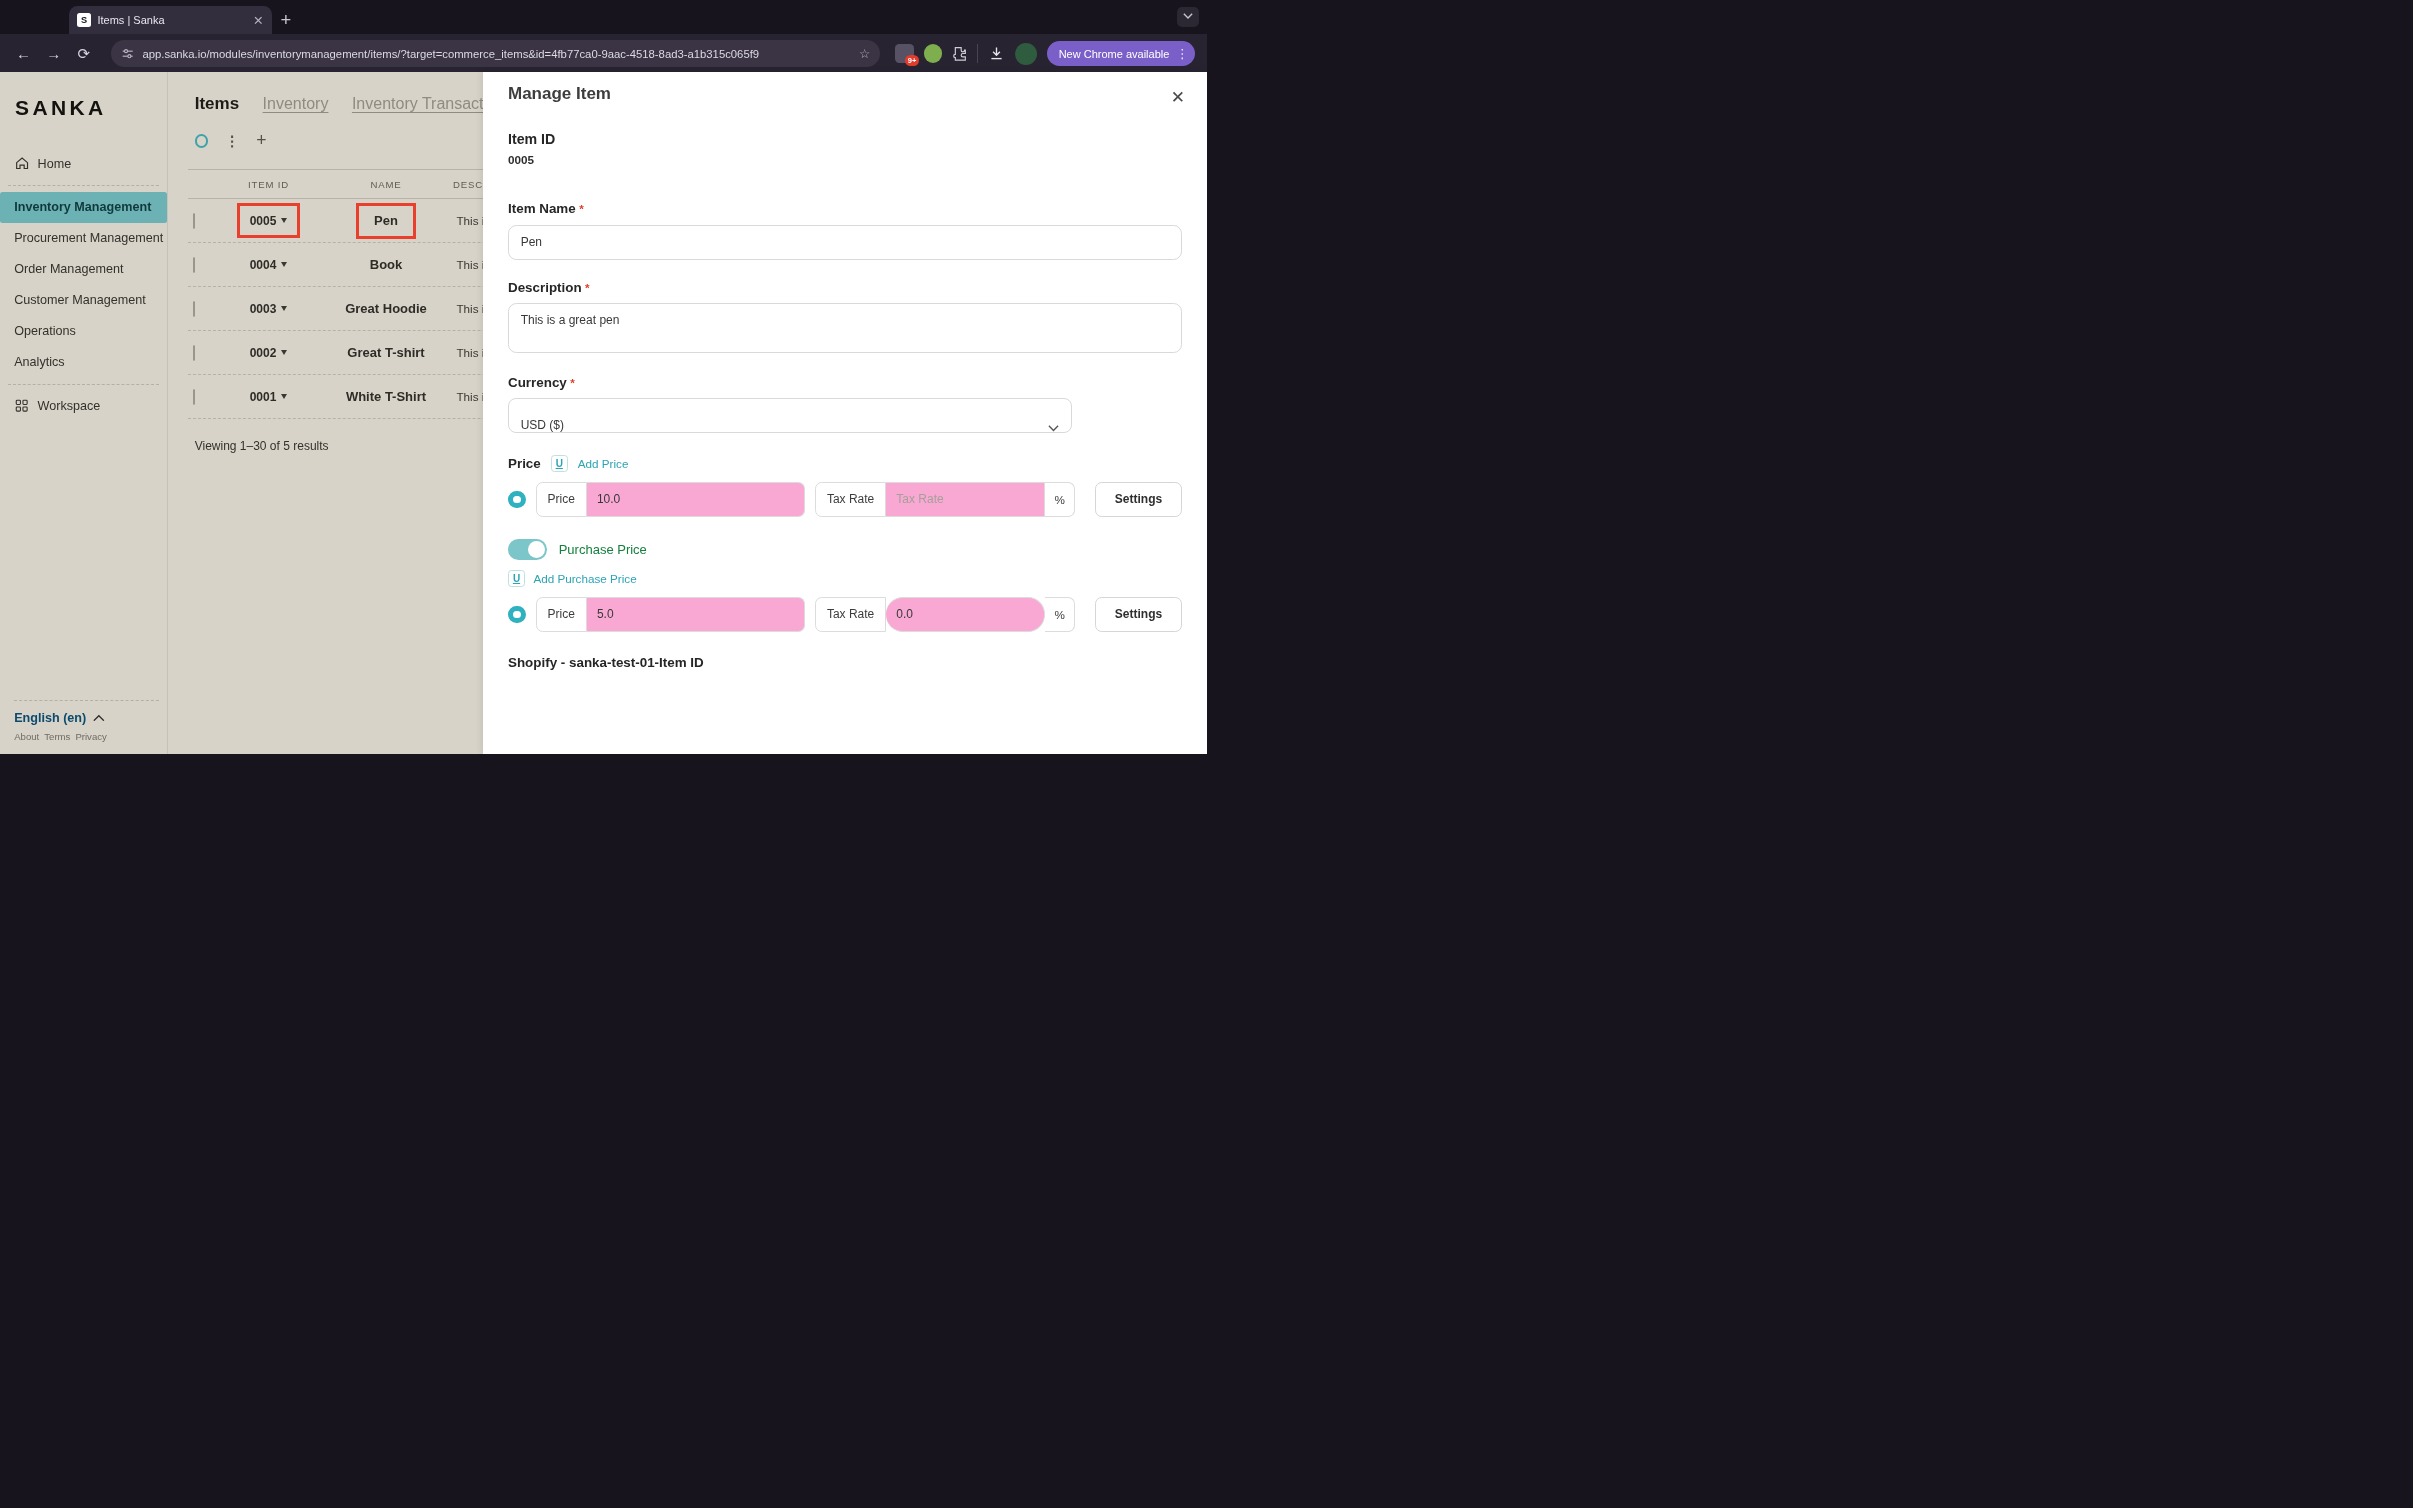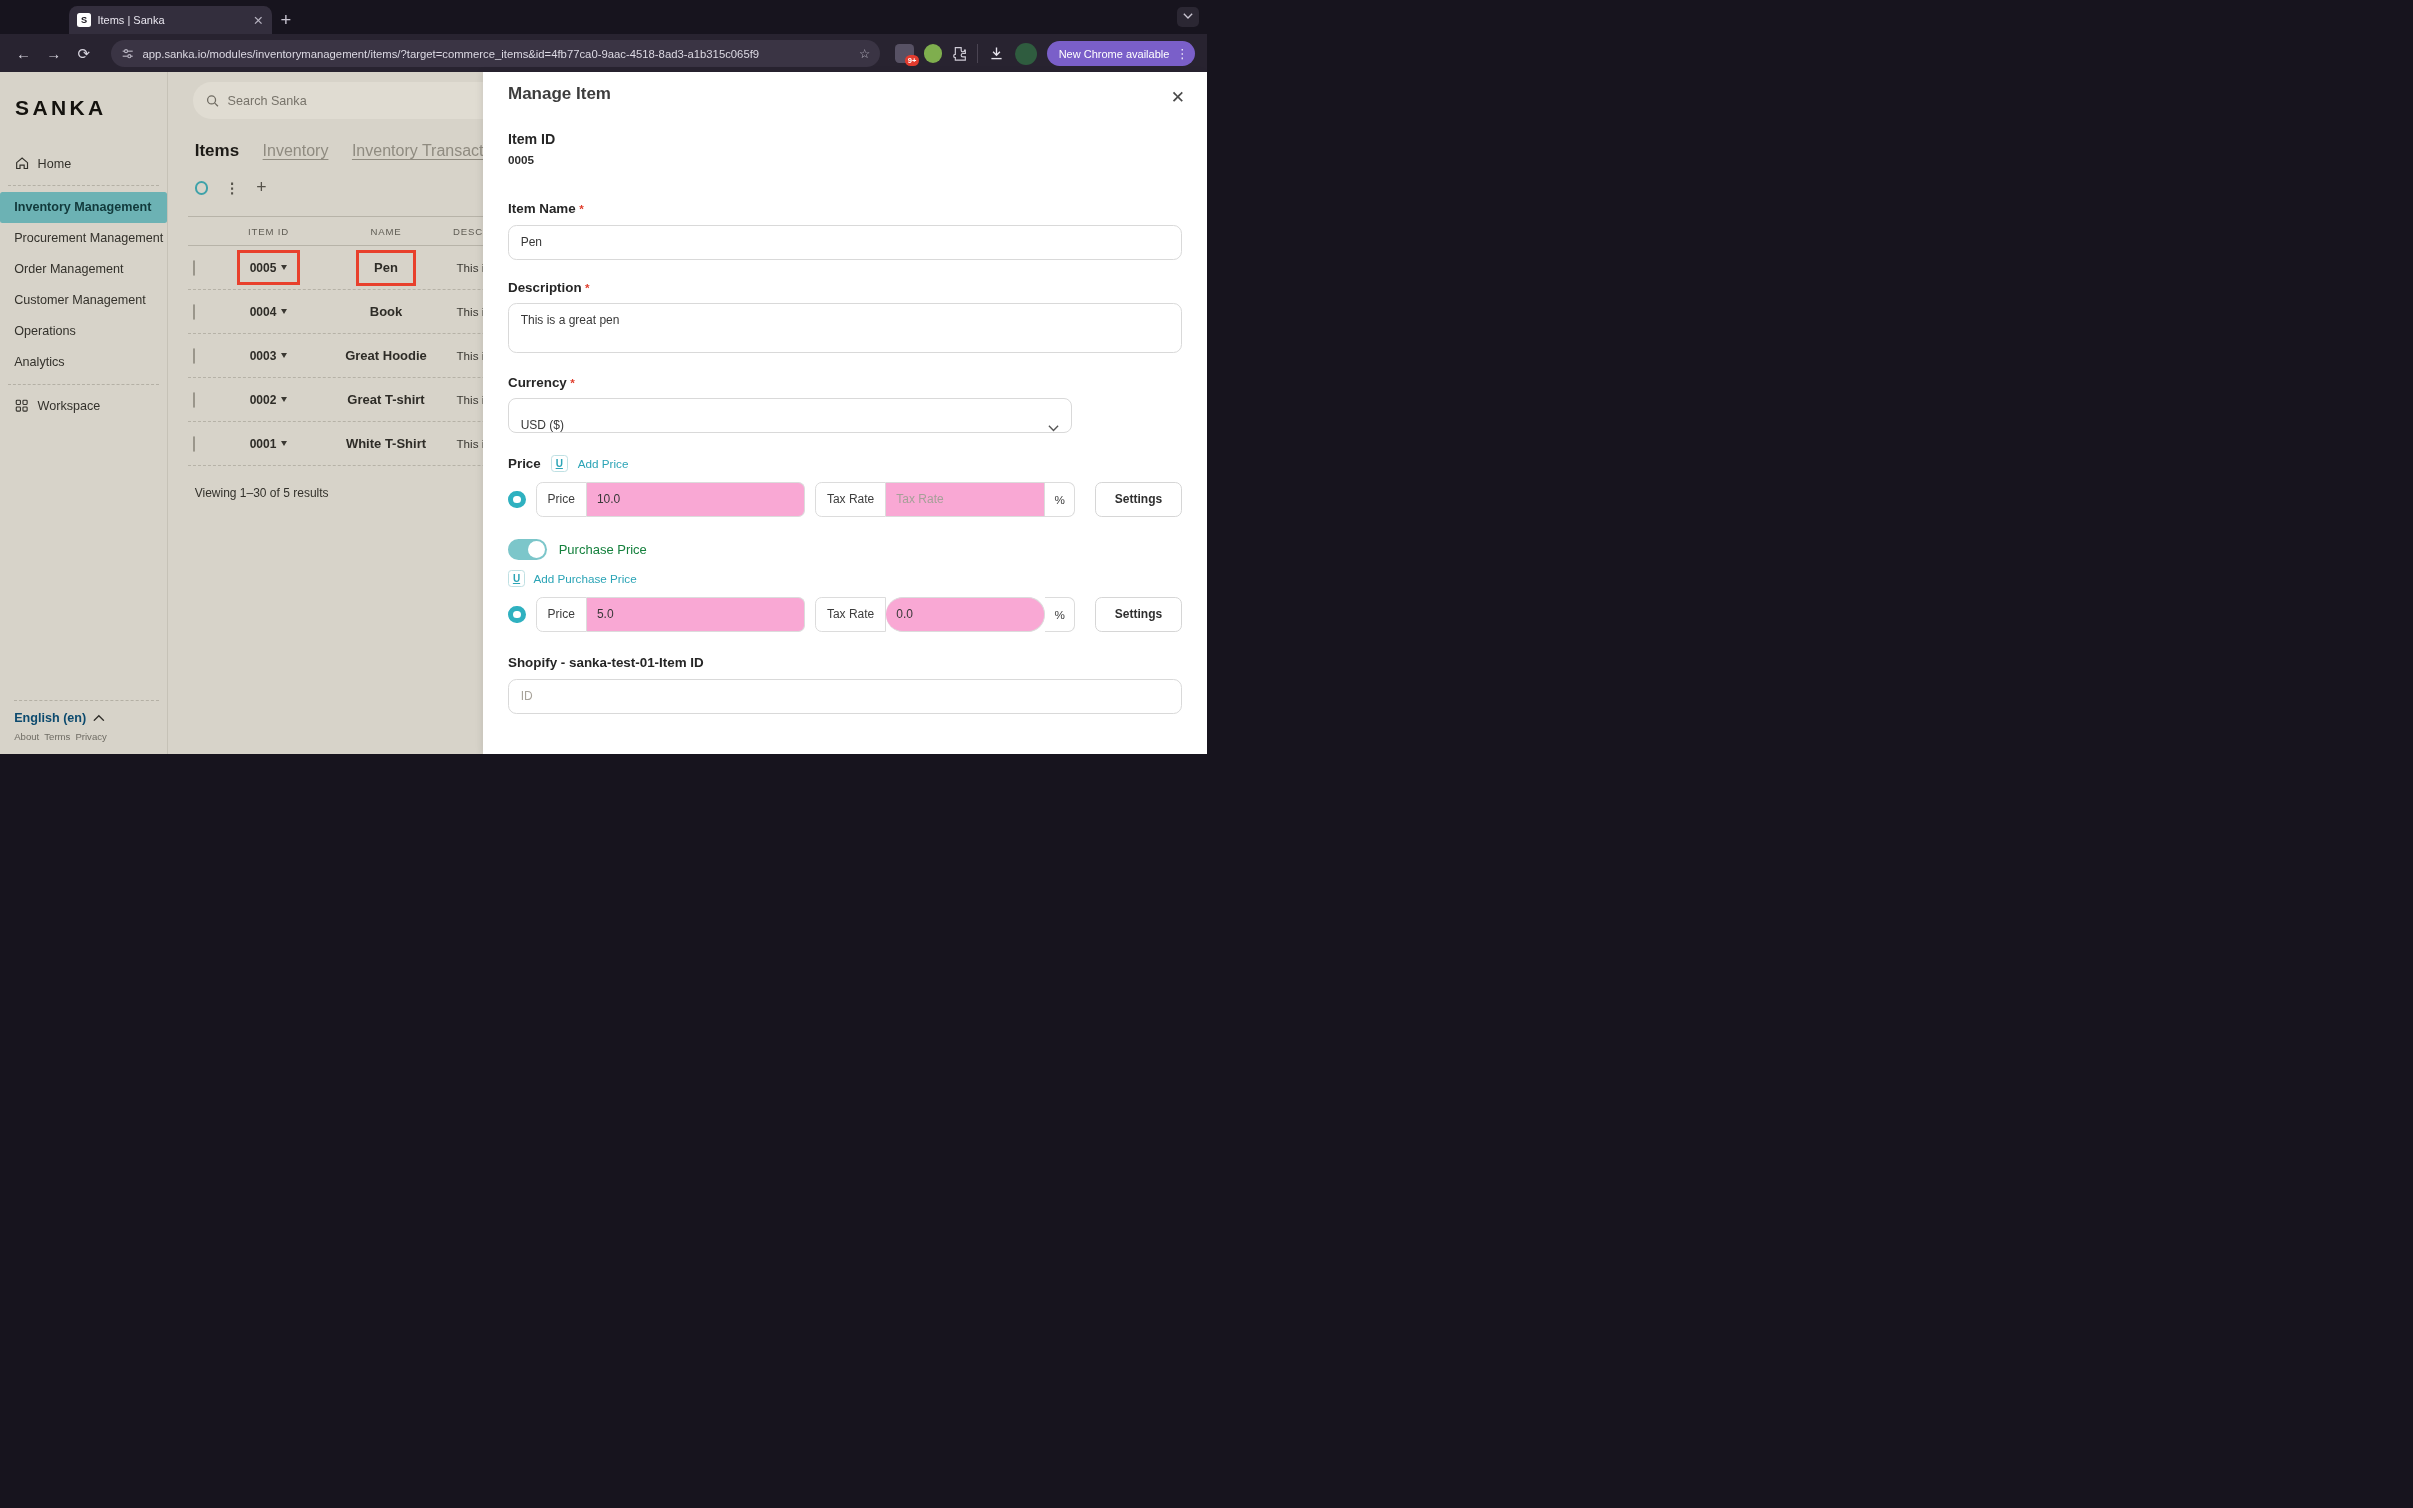--- a/index.html
+++ b/index.html
@@ -242,27 +242,20 @@
         </div>
         <div class="foot-links">
           <span>About</span>
           <span>Terms</span>
           <span>Privacy</span>
         </div>
       </div>
     </aside>
 
     <main class="main">
-      <div class="search-pill">
-        <svg width="13.4" height="13.4" viewBox="0 0 16 16">
-            <circle cx="7" cy="7" r="5" fill="none" stroke="#6f6b62" stroke-width="1.6"></circle>
-            <line x1="11" y1="11" x2="15" y2="15" stroke="#6f6b62" stroke-width="1.6"></line>
-          </svg>
-        <input class="search-ph" placeholder="Search Sanka" style="">
-      </div>
 
       <div class="mtabs">
         <span class="mtab active">Items</span>
         <span class="mtab">Inventory</span>
         <span class="mtab">Inventory Transactions</span>
       </div>
 
       <div class="ctrl-row">
         <span class="circle-ic"></span>
         <span class="kebab">⋮</span>
@@ -402,18 +395,17 @@
         </div>
         <div class="grp">
           <span class="grp-label">Tax Rate</span>
           <input class="grp-input" style="width: 159px; border-radius: 17px;" value="0.0">
           <span class="pct">%</span>
         </div>
         <div class="settings-btn">Settings</div>
       </div>
 
       <div class="sec-label small" style="margin-top:23.5px;">Shopify - sanka-test-01-Item ID</div>
-      <input class="tinput" placeholder="ID" style="">
     </section>
 
   </div>
 </div>
 
 
 </body></html>

